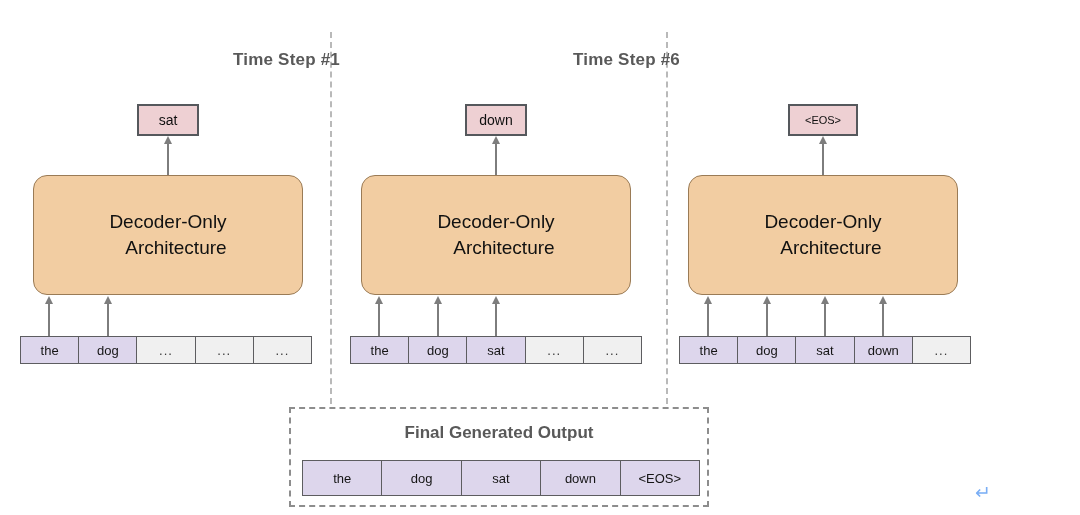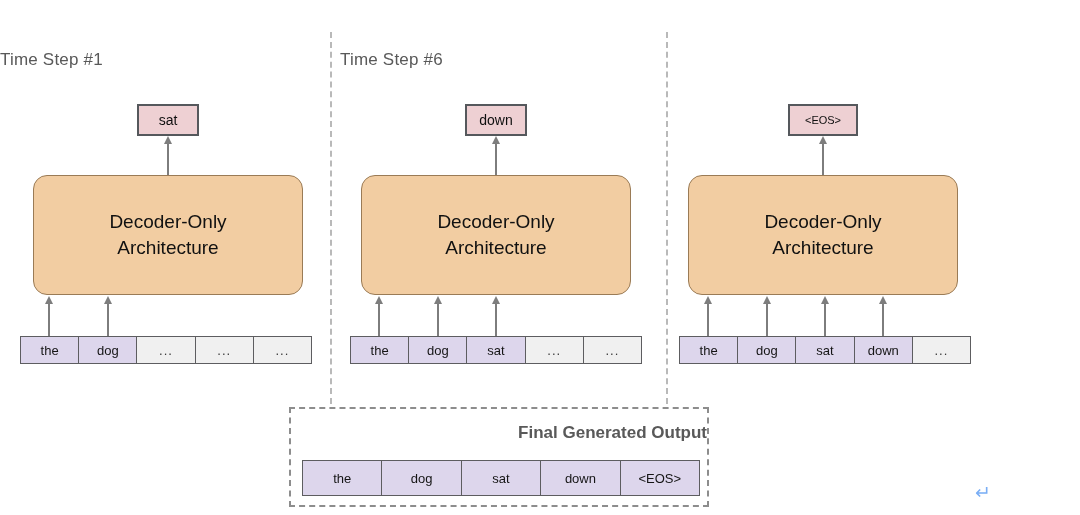--- a/index.html
+++ b/index.html
@@ -45,23 +45,23 @@
     position: absolute;
     top: 0;
     width: 340px;
     height: 380px;
   }
   .step-title {
     position: absolute;
     top: 50px;
     left: 0;
     width: 100%;
-    text-align: left;
+    text-align: right;
     font-size: 17px;
-    font-weight: normal;
+    font-weight: bold;
     color: #595959;
     letter-spacing: .2px;
   }
 
   
   .pred-box {
     position: absolute;
     top: 104px;
     left: 50%;
     transform: translateX(-50%);
@@ -105,21 +105,21 @@
     border: 1.5px solid #9a7b56;
     border-radius: 14px;
     display: flex;
     align-items: center;
     justify-content: center;
     box-sizing: border-box;
   }
   .decoder-label {
     font-size: 19px;
     color: #111111;
-    text-align: center;
+    text-align: right;
     line-height: 26px;
     white-space: pre-line;
   }
 
   
   .token-row {
     position: absolute;
     display: flex;
     height: 28px;
     border: 1.5px solid #5d5d60;
@@ -149,21 +149,21 @@
     width: 420px;
     height: 100px;
     border: 2px dashed #8d8d8d;
     box-sizing: border-box;
   }
   .final-title {
     position: absolute;
     top: 14px;
     left: 0;
     width: 100%;
-    text-align: right;
+    text-align: center;
     font-size: 17px;
     font-weight: bold;
     color: #595959;
   }
   .final-row {
     position: absolute;
     left: 11px;
     top: 51px;
     width: 398px;
     height: 36px;

